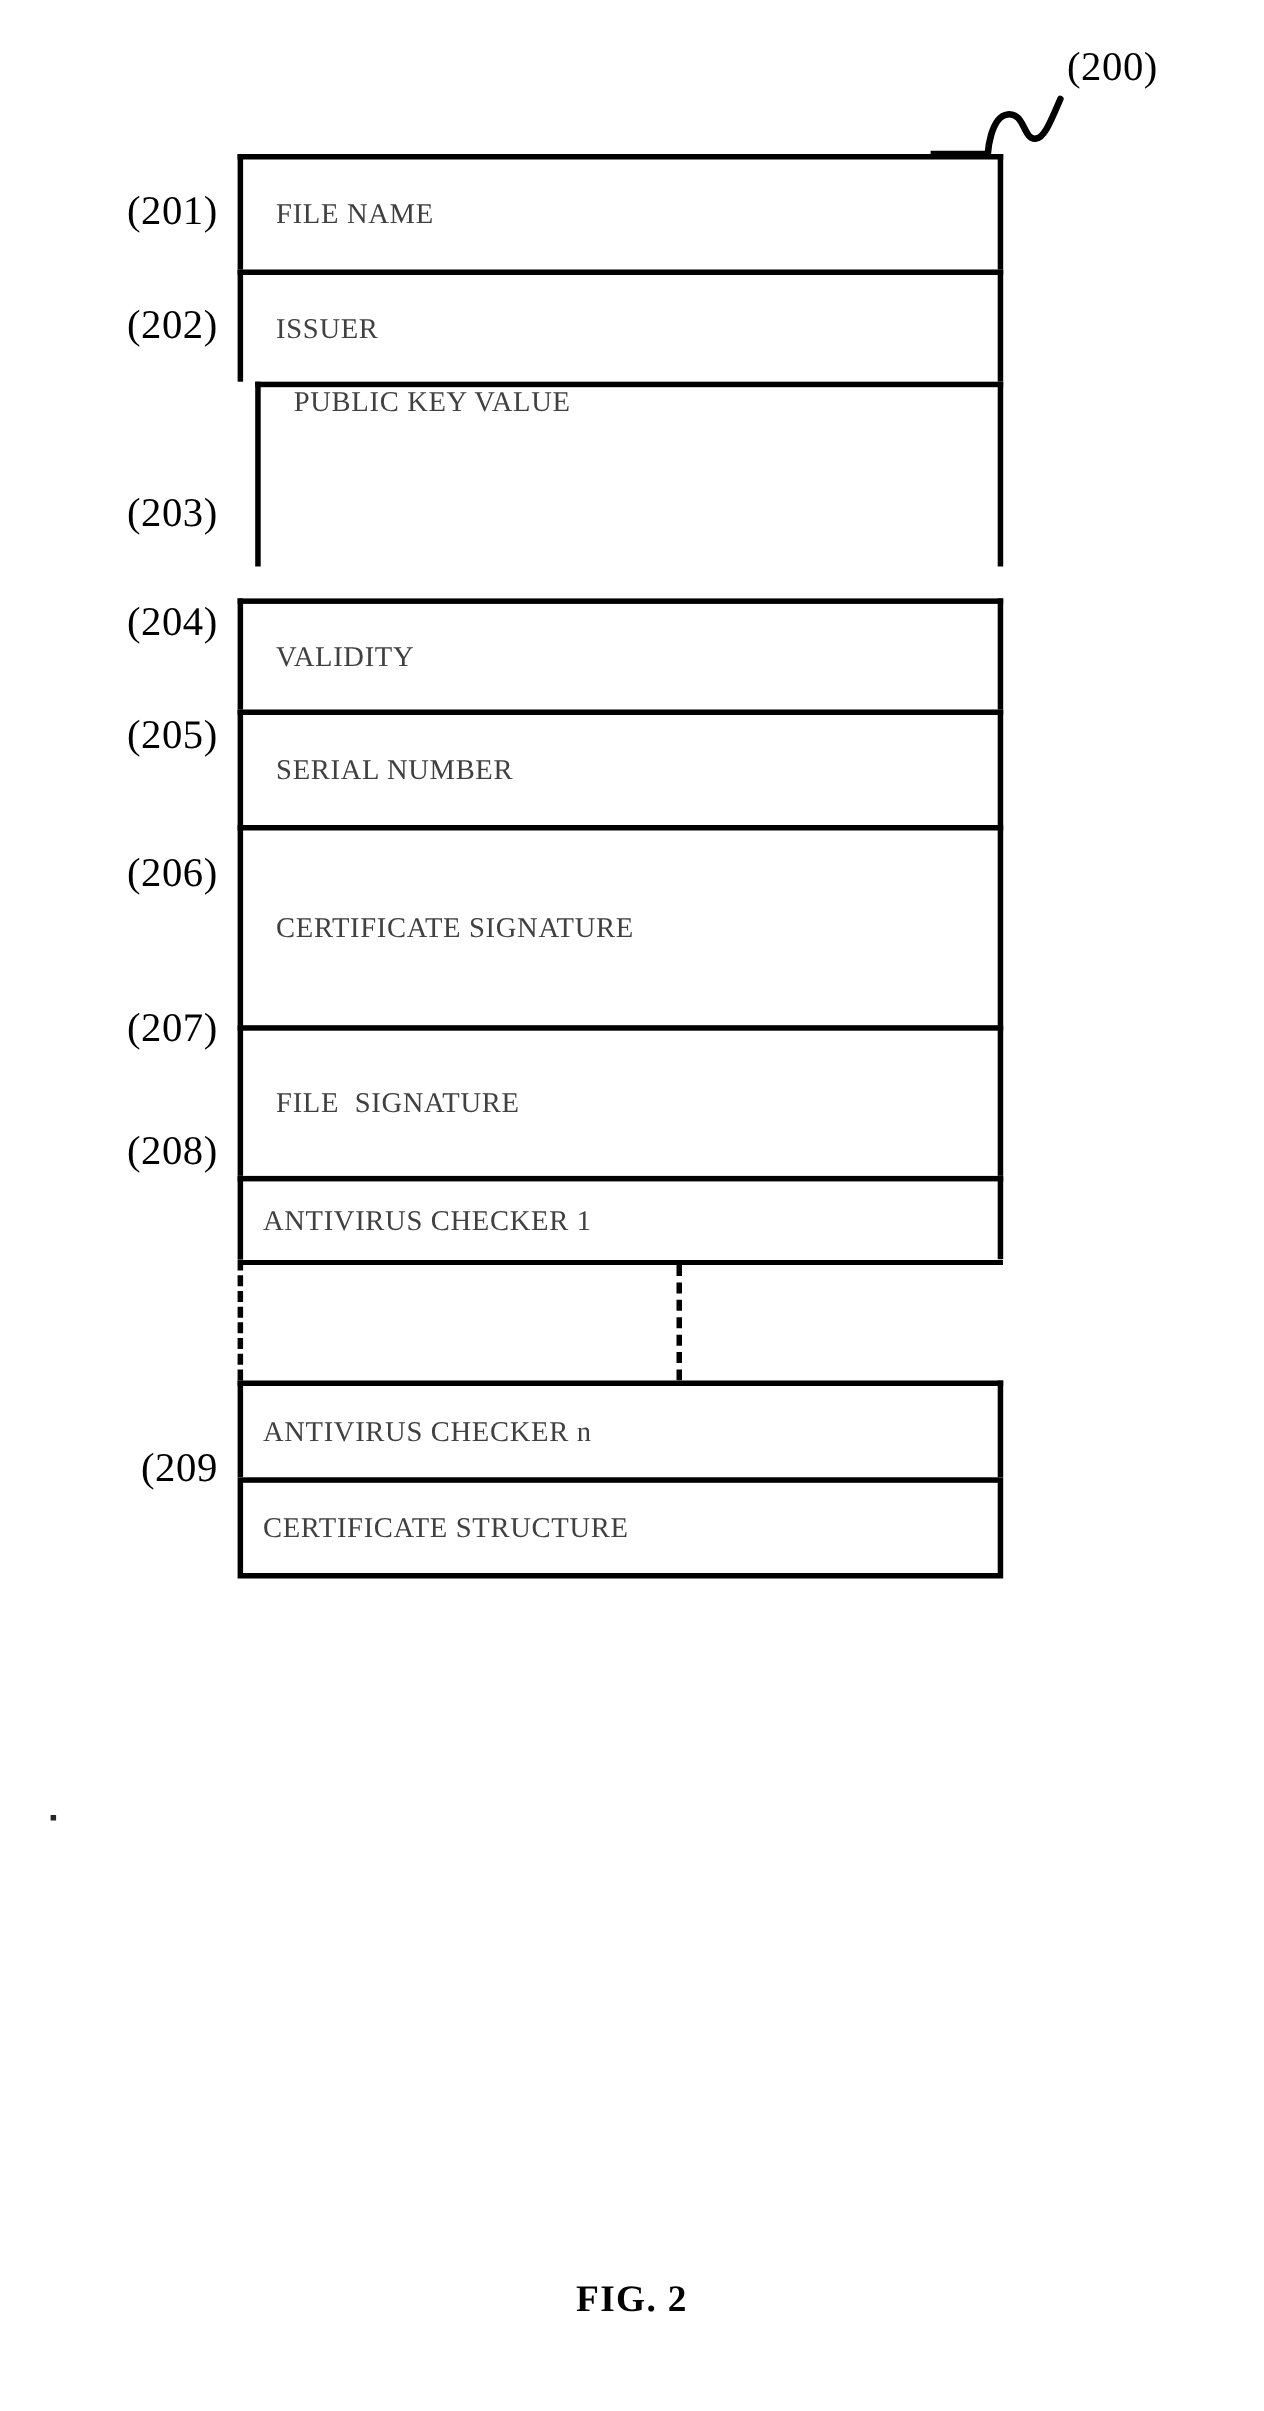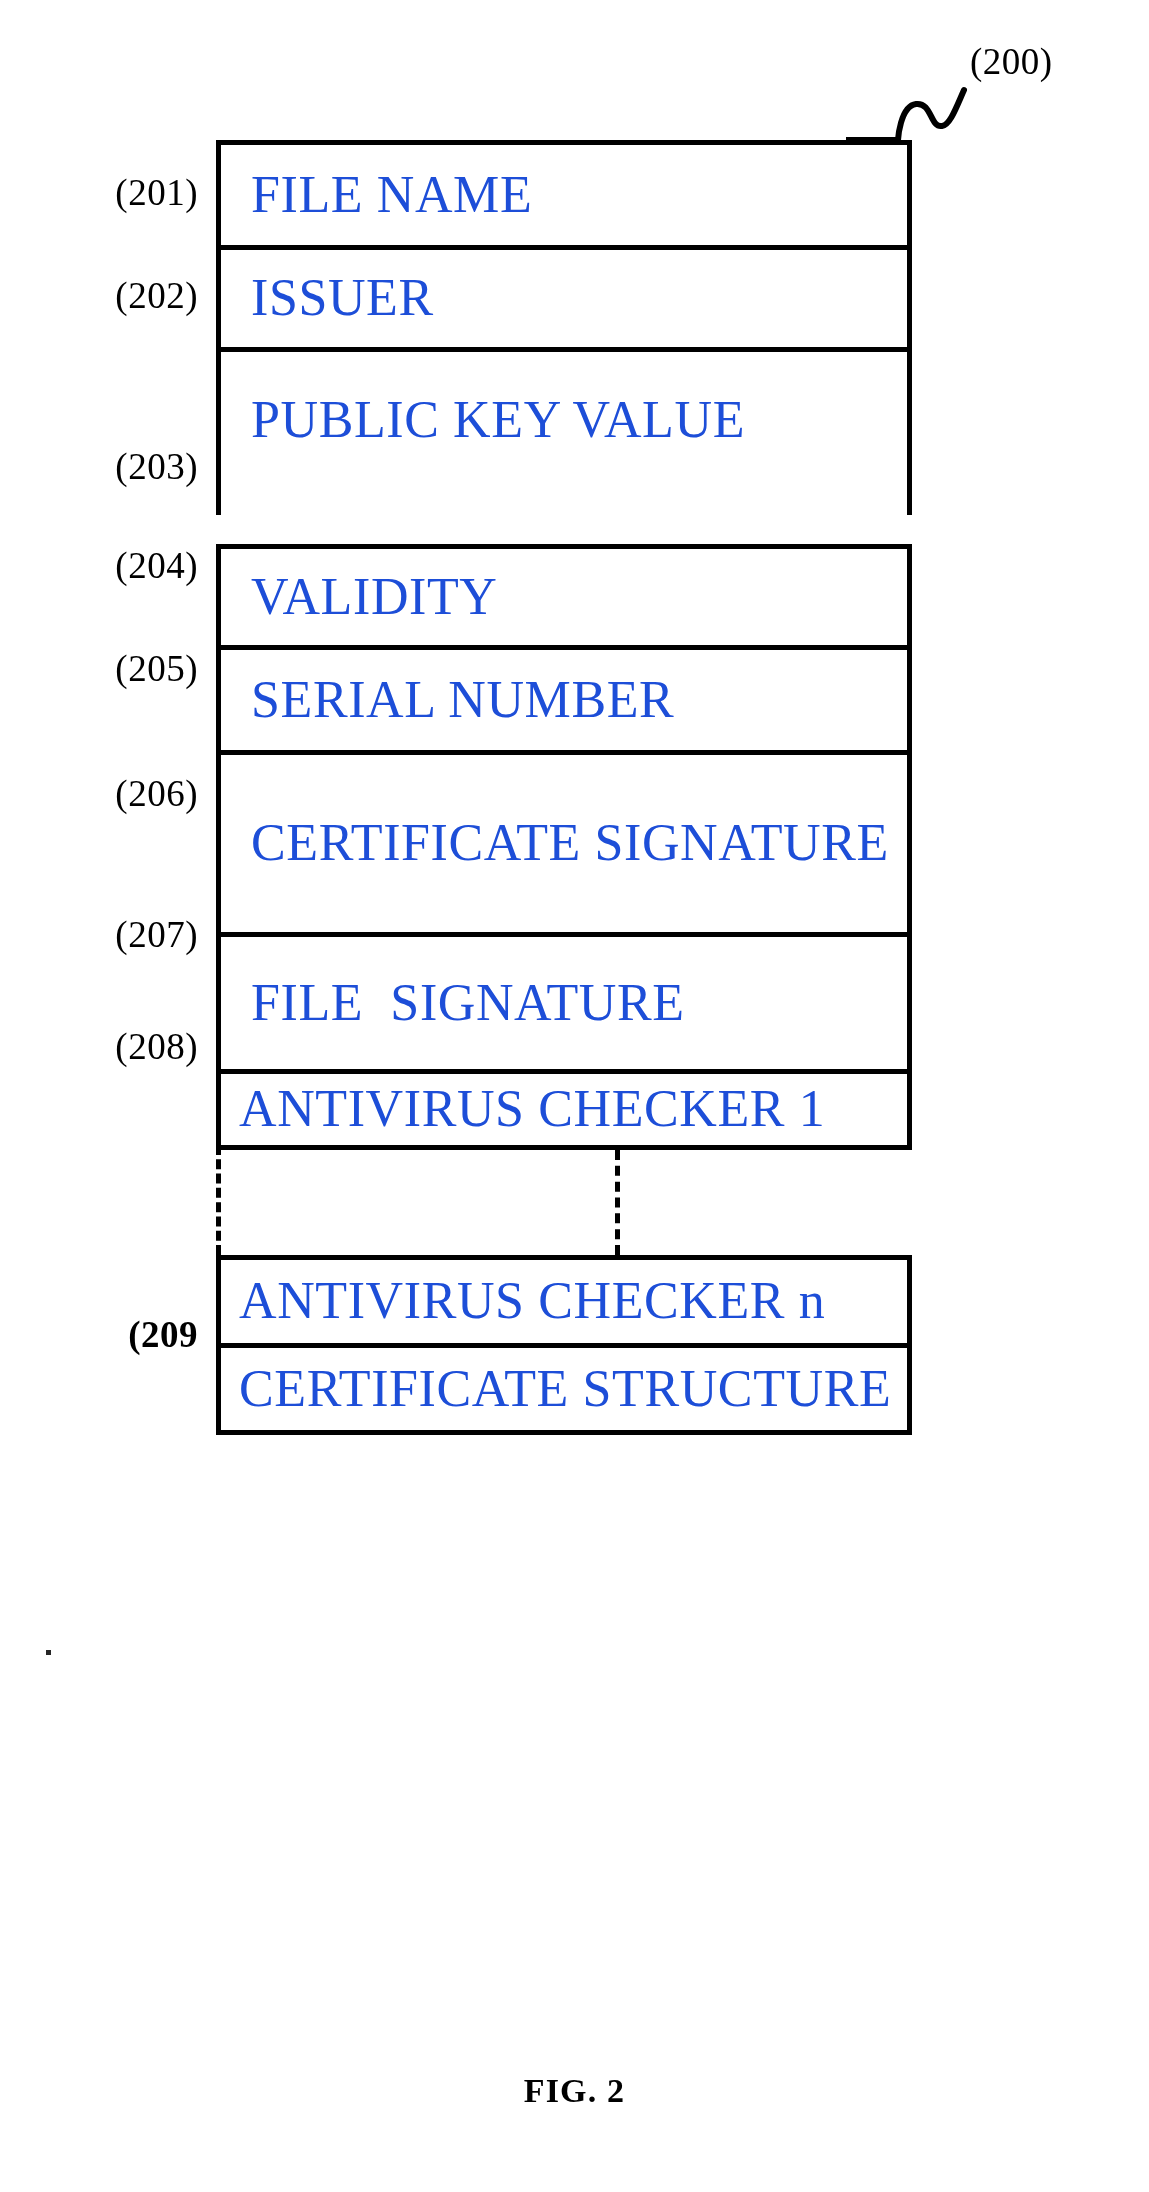--- a/index.html
+++ b/index.html
@@ -52,34 +52,34 @@
     border-top: 5px solid #000;
     display: flex;
     align-items: center;
     background: #fff;
   }
   .row:last-child {
     border-bottom: 5px solid #000;
   }
 
   .row-text {
-    font-size: 52px;
+    font-size: 26px;
     line-height: 1.05;
     letter-spacing: 0.6px;
     white-space: pre;
-    color: #1d4ed8;
+    color: #404040;
   }
 
   
   .indent-normal  .row-text { padding-left: 30px; }
   .indent-tight   .row-text { padding-left: 18px; }
 
   
   .valign-center { align-items: center; }
-  .valign-lower  { align-items: center; }
+  .valign-lower  { align-items: flex-start; margin-left: 16px; }
   .valign-lower  .row-text { padding-bottom: 26px; }
 
   
   .row-dashed {
     position: relative;
     box-sizing: border-box;
     border-top: 5px solid #000;
     border-left: 5px dashed #000;
     border-right: none;
     background: #fff;
@@ -148,21 +148,21 @@
 
   <div id="ref-column">
       <div class="ref-label" style="left: 48px; top: 173.5px;">(201)</div>
       <div class="ref-label" style="left: 48px; top: 277px;">(202)</div>
       <div class="ref-label" style="left: 48px; top: 448px;">(203)</div>
       <div class="ref-label" style="left: 48px; top: 546.5px;">(204)</div>
       <div class="ref-label" style="left: 48px; top: 649.5px;">(205)</div>
       <div class="ref-label" style="left: 48px; top: 774.5px;">(206)</div>
       <div class="ref-label" style="left: 48px; top: 915.5px;">(207)</div>
       <div class="ref-label" style="left: 48px; top: 1028px;">(208)</div>
-      <div class="ref-label" style="left: 48px; top: 1316px; font-weight: bold;">(209</div>
+      <div class="ref-label" style="left: 48px; top: 1316px;">(209</div>
     </div>
 
   <div id="struct-box">
       <div class="row valign-center indent-normal" style="height: 105px;">
         <div class="row-text">FILE NAME</div>
       </div>
       <div class="row valign-center indent-normal" style="height: 102px;">
         <div class="row-text">ISSUER</div>
       </div>
       <div class="row valign-lower indent-normal" style="height: 168px;">

